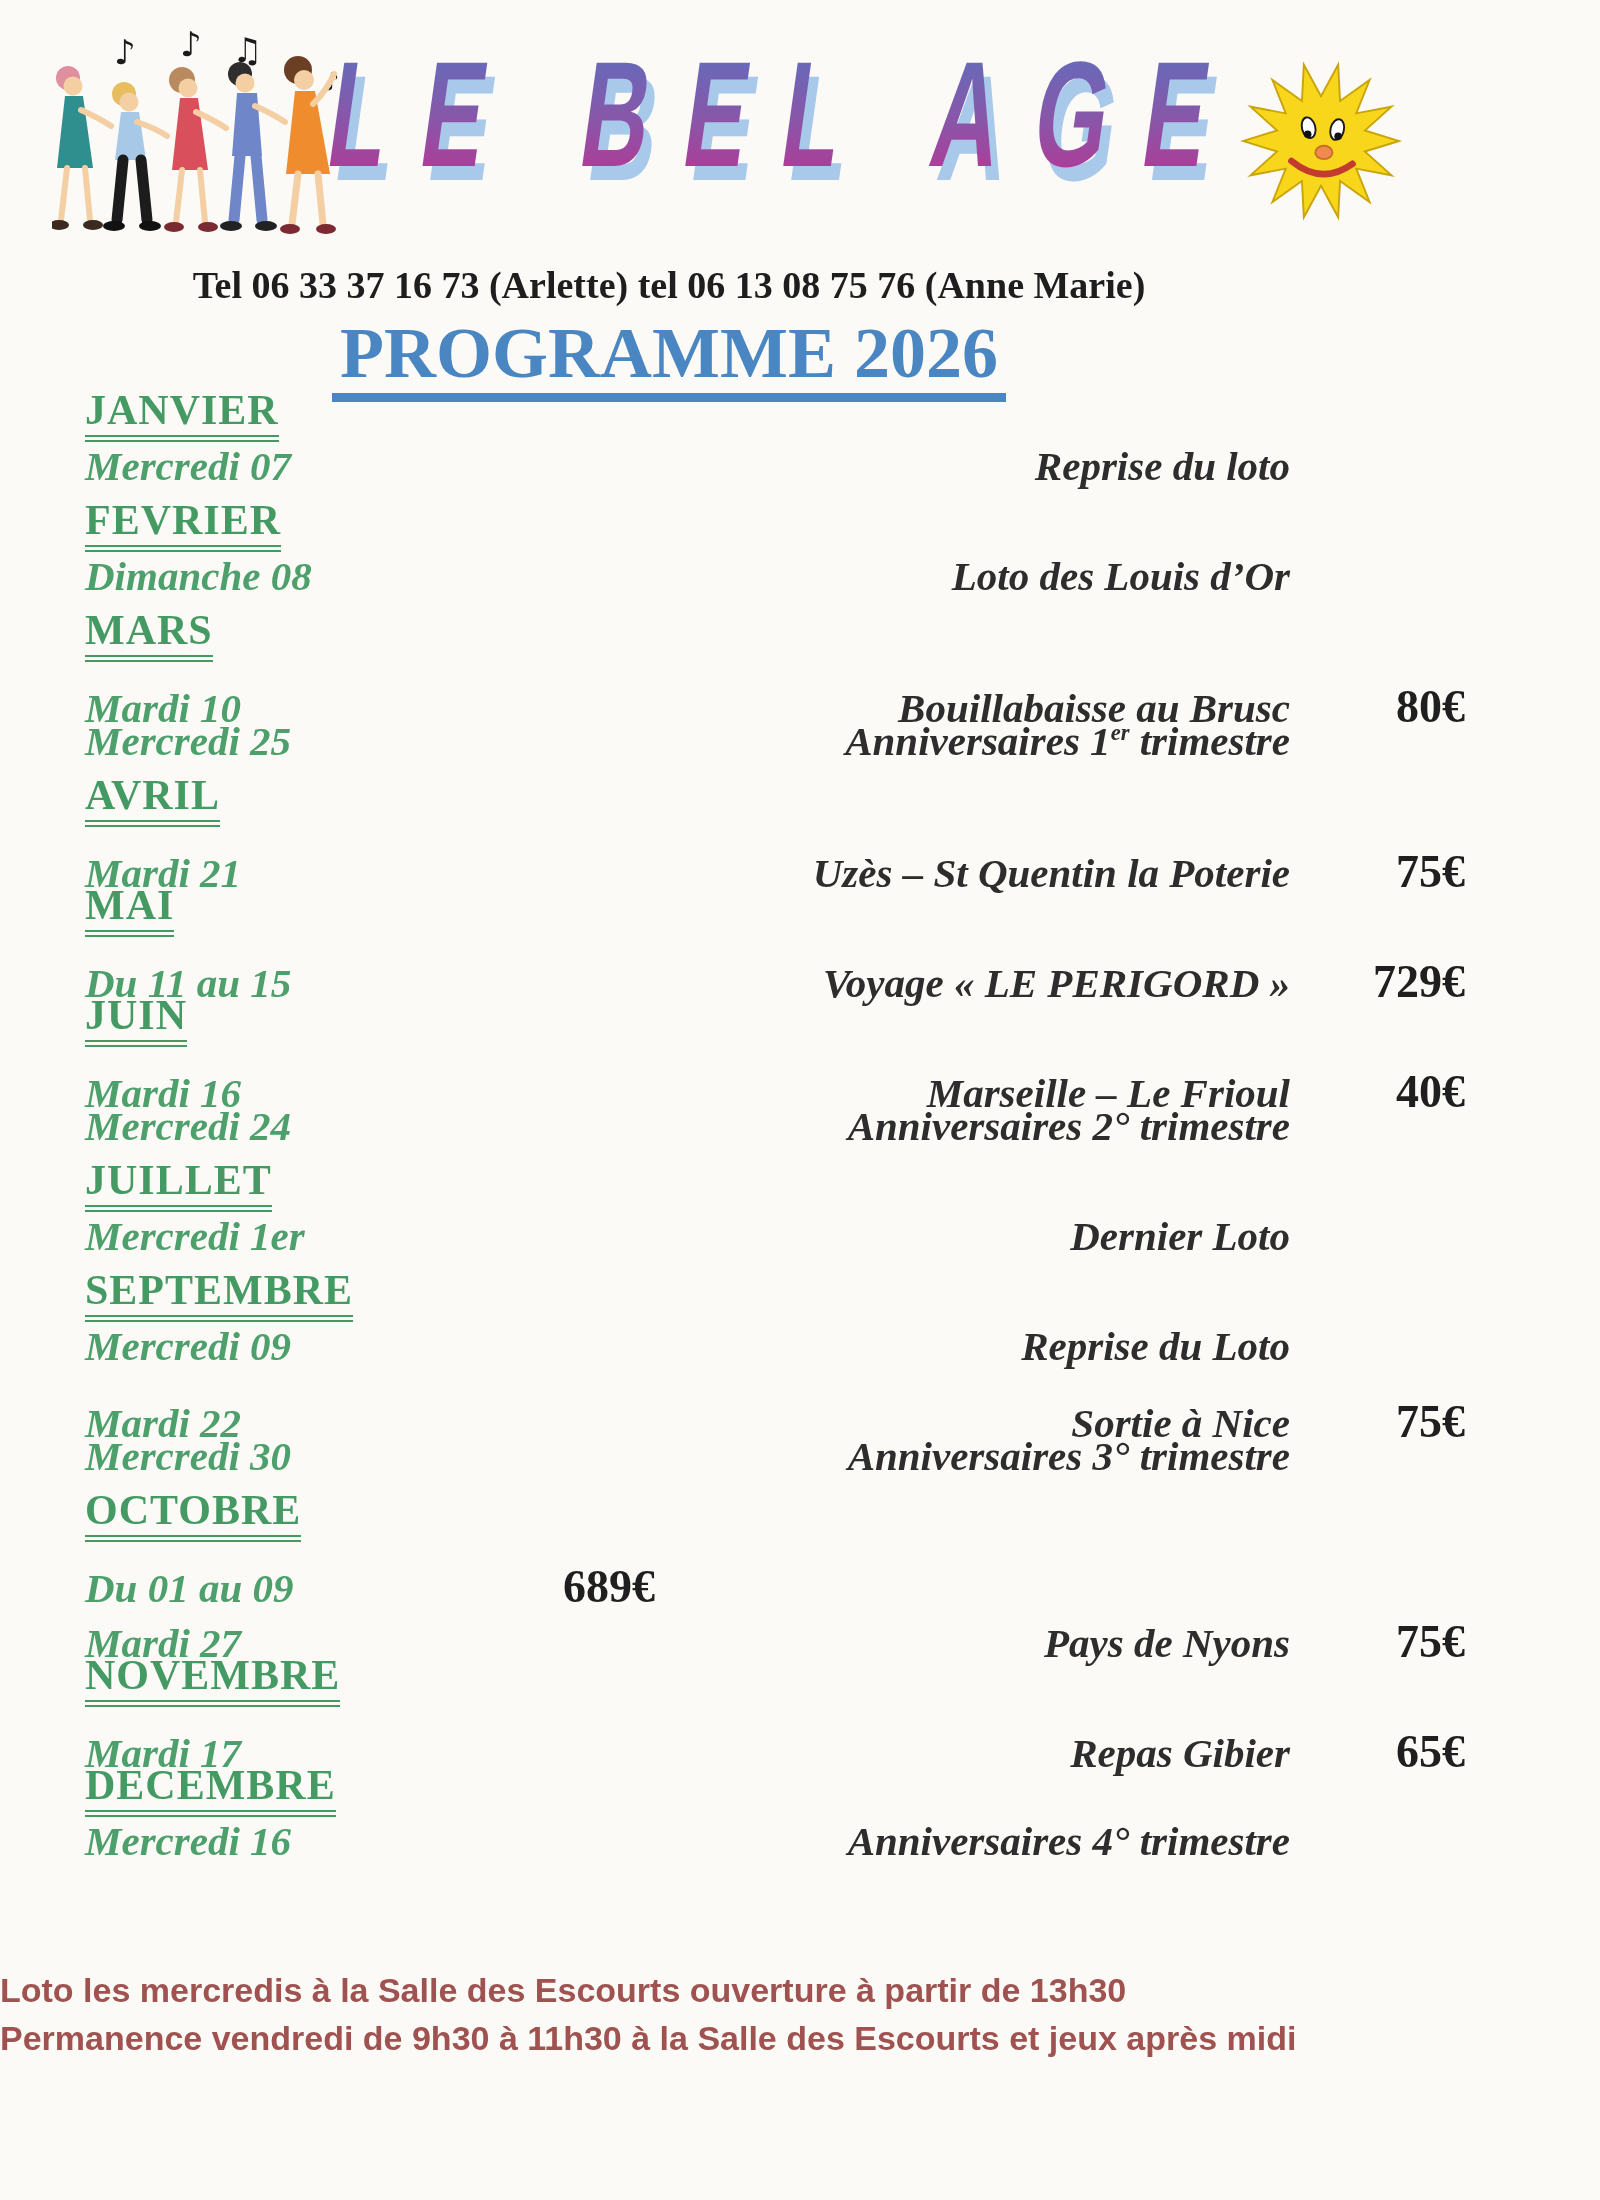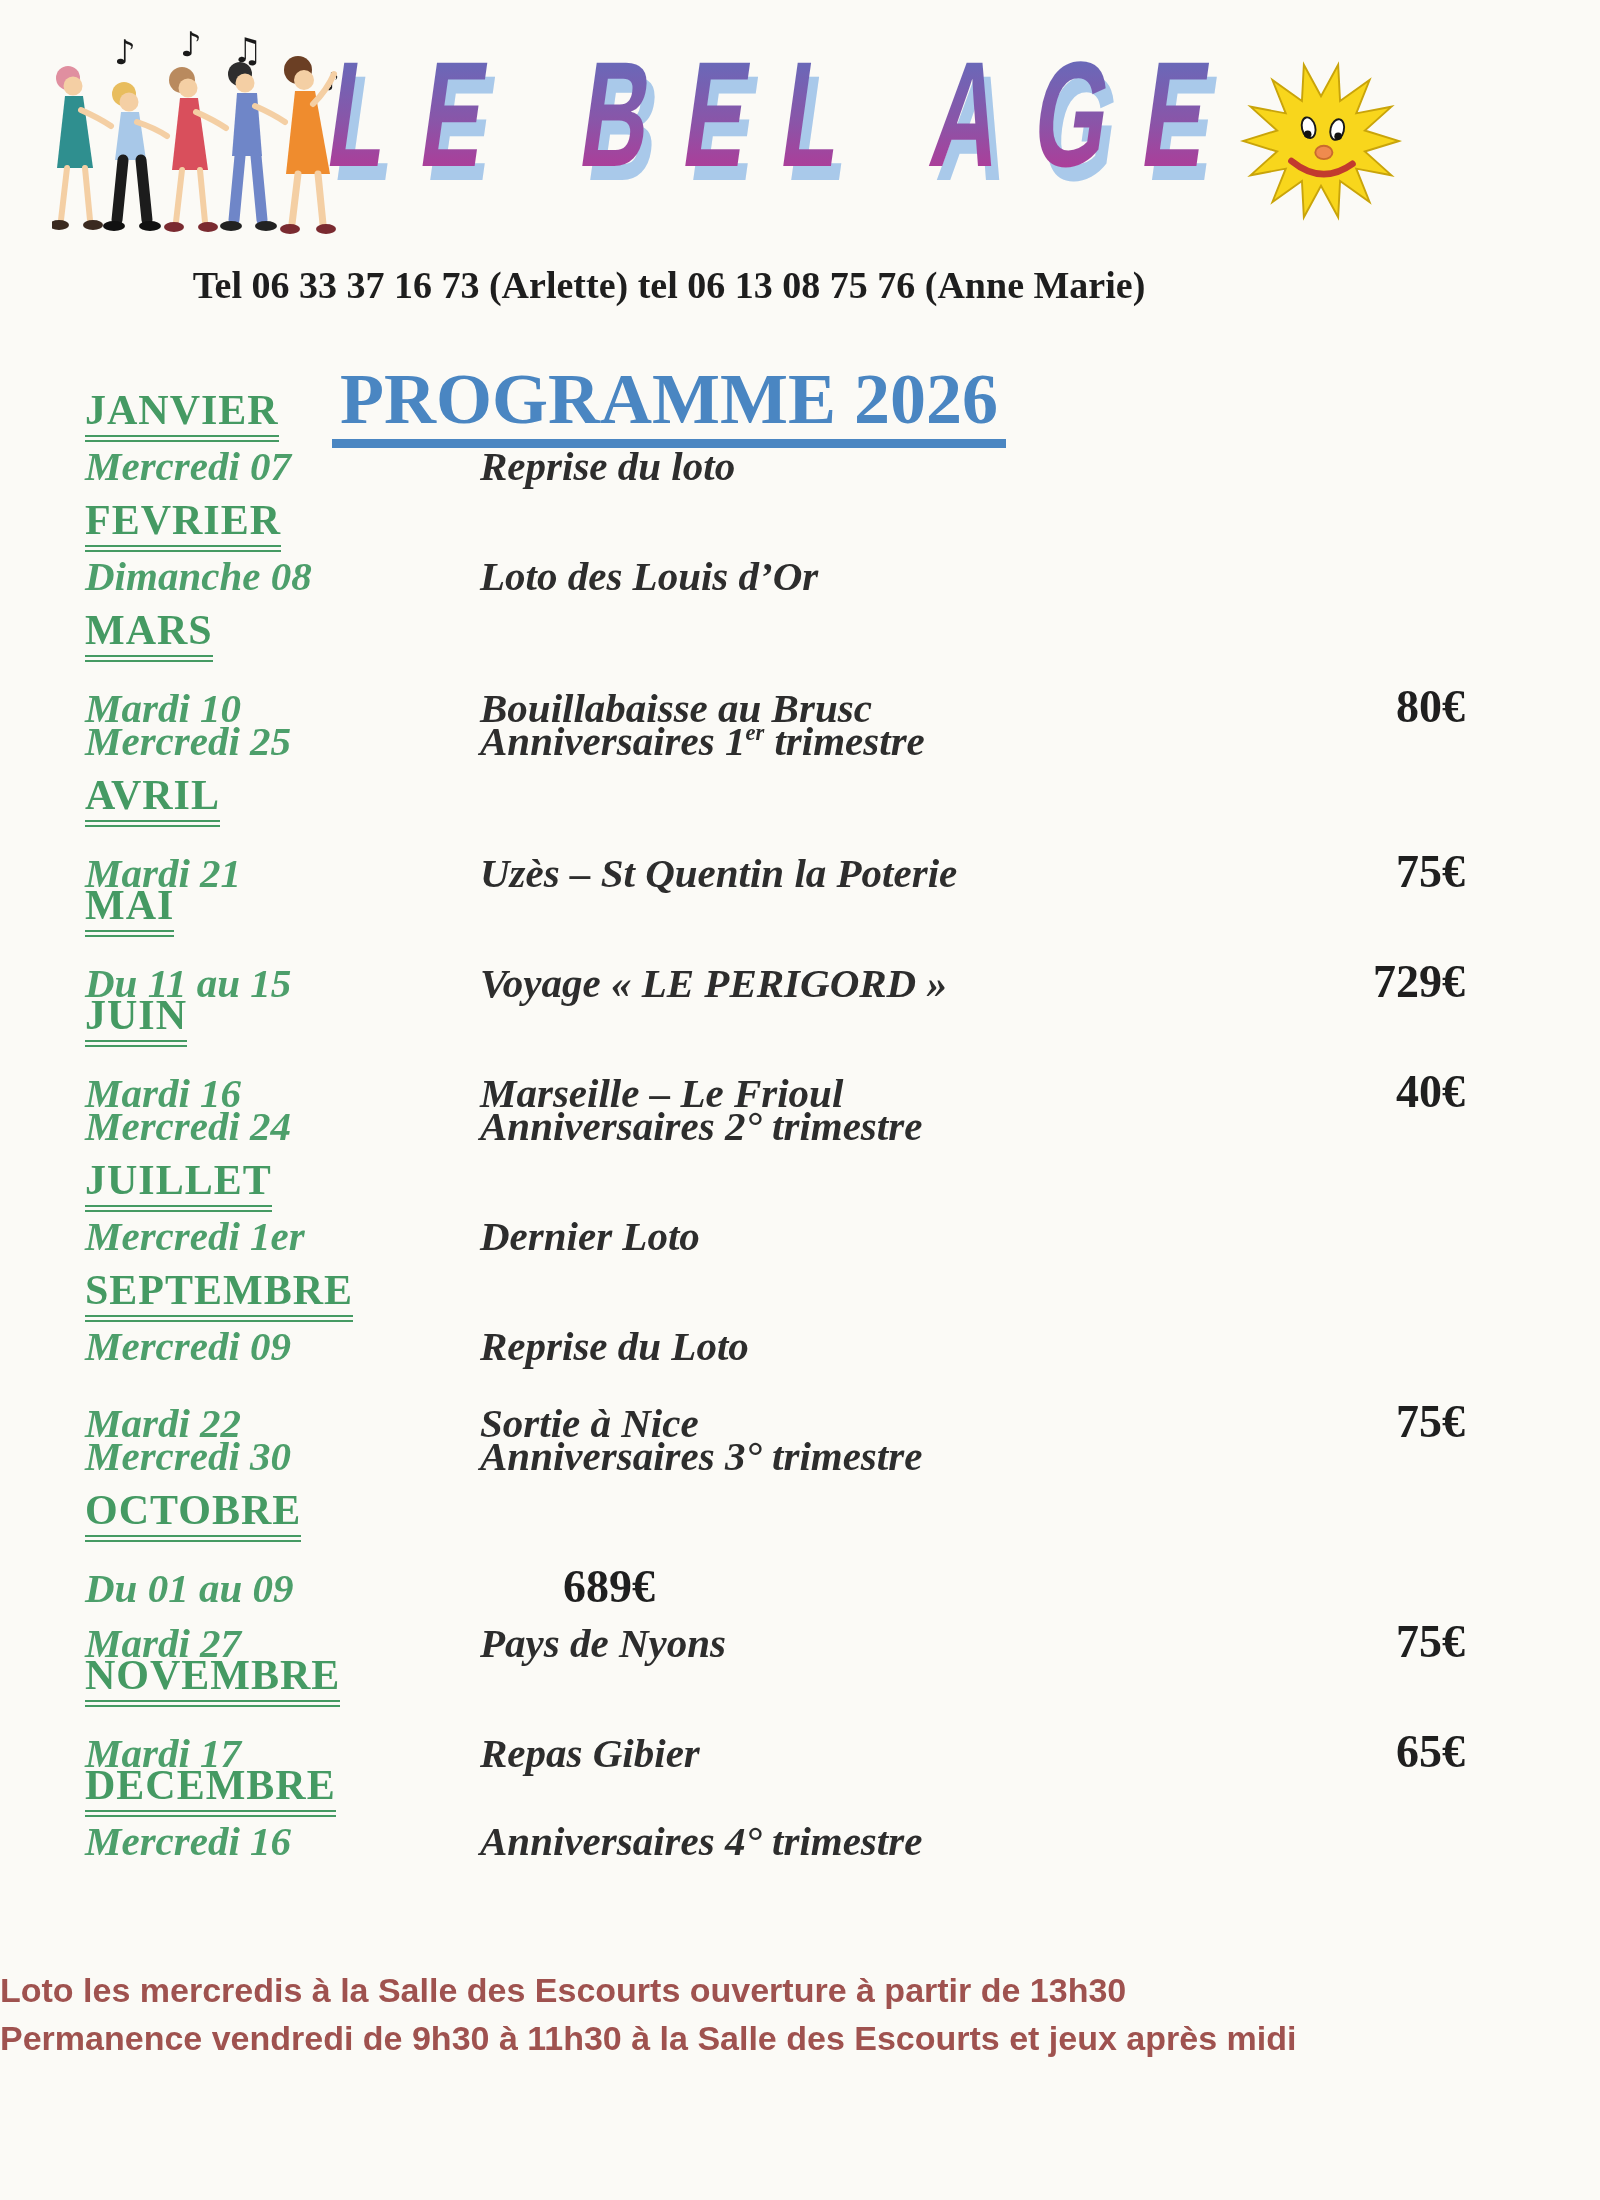--- a/index.html
+++ b/index.html
@@ -46,39 +46,38 @@
   }
 
   .centered{position:absolute;left:0;width:1284px;text-align:center;padding-left:54px;box-sizing:border-box;}
   .phone{top:262px;font-weight:bold;font-size:38px;line-height:46px;color:#1e1e1e;}
   .programme-wrap{top:316px;}
   .programme{
     display:inline-block;color:var(--programme-blue);
     font-weight:bold;font-size:72px;line-height:74px;
     border-bottom:9px solid var(--programme-blue);
     padding:0 8px 3px 8px;
-    margin-top:46px;
   }
 
   
   .rows{position:absolute;left:85px;top:388px;width:1380px;}
   .row{height:55px;display:flex;align-items:baseline;}
   .mname{
     display:inline-block;color:var(--month-green);
     font-weight:bold;font-size:42px;line-height:44px;
     border-bottom:7px double var(--month-green);
     padding-bottom:3px;letter-spacing:1px;
   }
   .date{
     width:395px;flex:0 0 395px;color:var(--date-green);
     font-weight:bold;font-style:italic;font-size:41px;line-height:46px;
   }
   .label{
     flex:1;color:var(--event-black);
-    font-weight:bold;font-style:italic;font-size:41px;line-height:46px;
+    font-weight:bold;font-style:italic;font-size:41px;line-height:46px;text-align:right;
   }
   .label sup{font-size:55%;line-height:0;}
   .price{
     flex:0 0 175px;text-align:right;color:var(--price-black);
     font-weight:bold;font-size:46px;line-height:46px;font-style:normal;margin-top:21px;
   }
 
   
   .footer{
     position:absolute;top:1966px;left:0;width:1600px;text-align:left;

